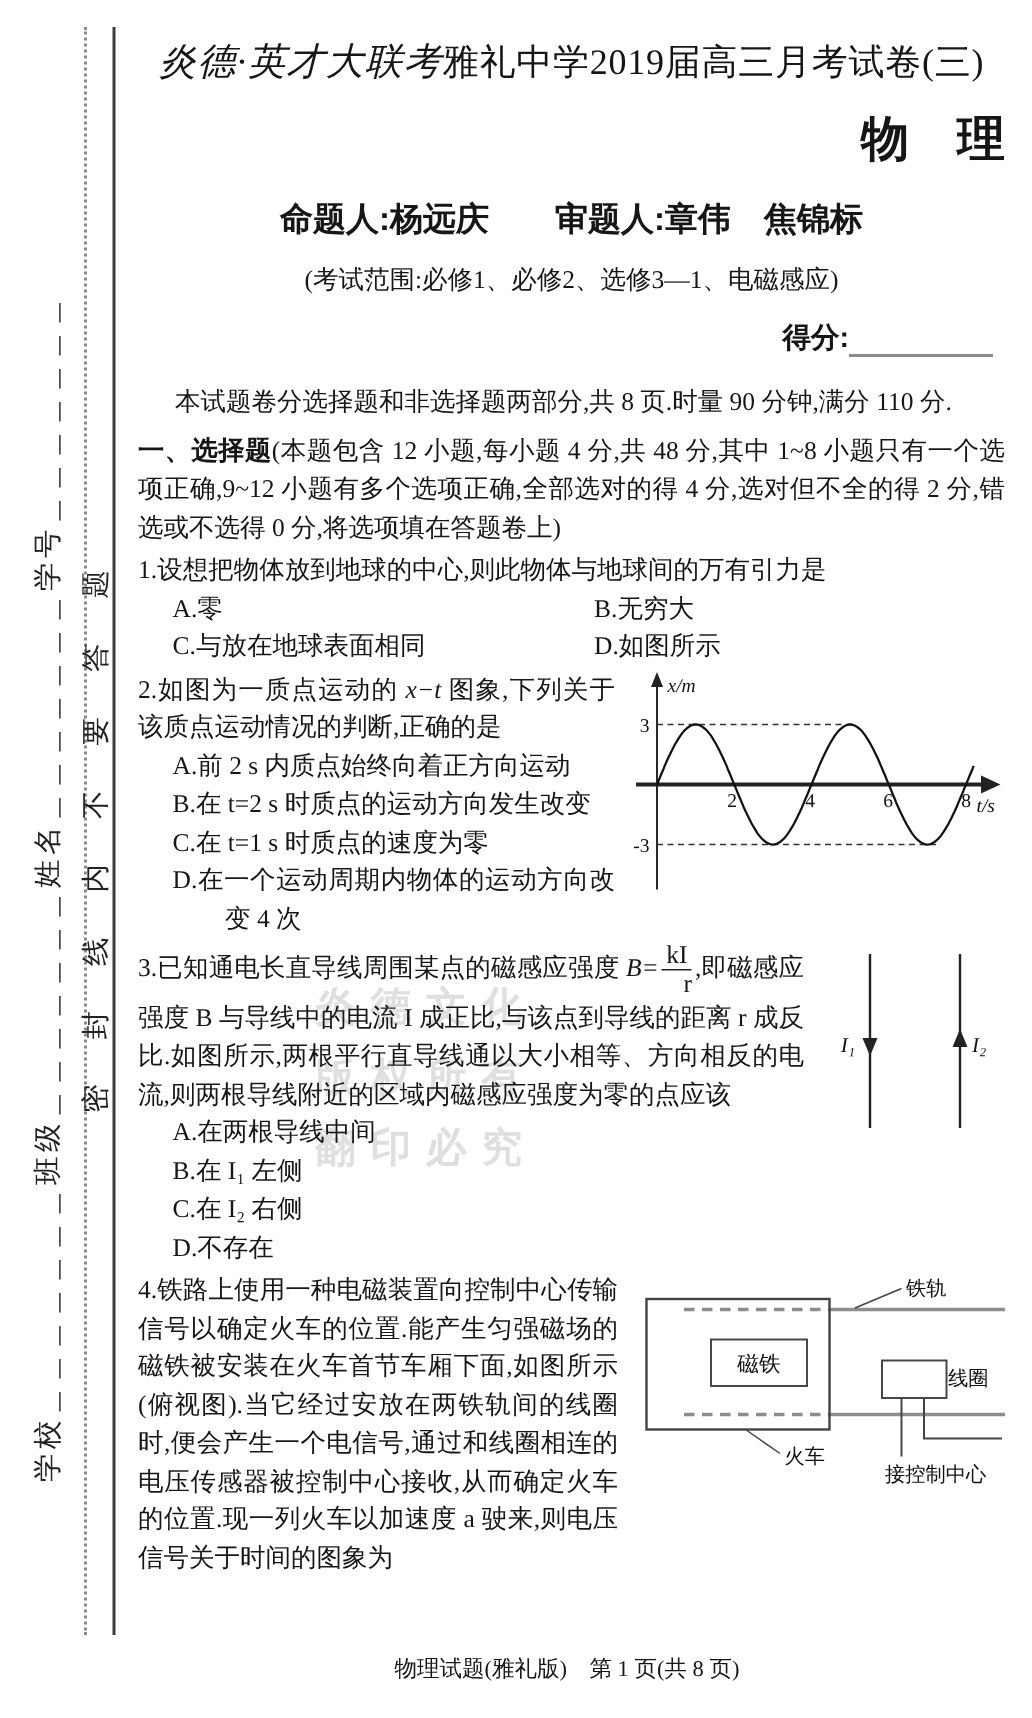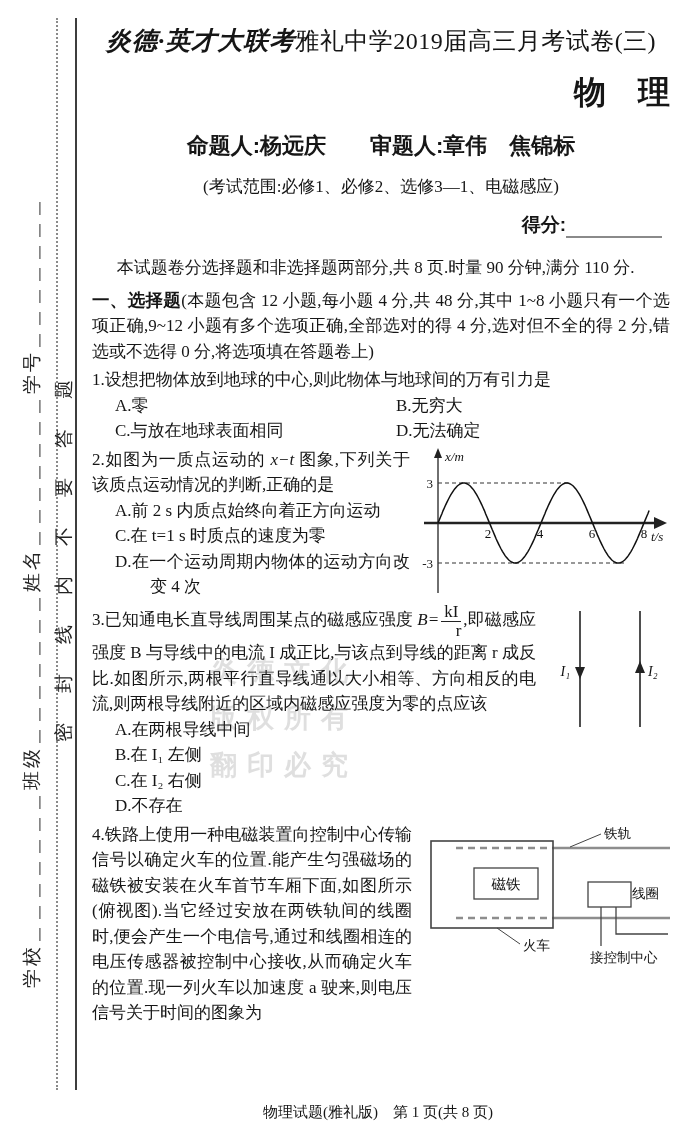--- a/index.html
+++ b/index.html
@@ -22,21 +22,21 @@
   }
   
   .watermark{
     position:absolute;left:210px;top:648px;z-index:0;pointer-events:none;
     font-size:27px;font-weight:bold;line-height:47px;letter-spacing:10px;
     color:rgba(110,110,110,0.22);
   }
   
   .main{position:absolute;left:82px;top:16px;width:592px;padding:0 4px 0 10px;box-sizing:border-box;z-index:1;}
   .hdr1{margin-top:8px;text-align:center;white-space:nowrap;}
-  .hdr1 .brand{font-size:25px;font-weight:700;font-style:italic;letter-spacing:1px;}
+  .hdr1 .brand{font-size:25px;font-weight:400;font-style:italic;letter-spacing:1px;}
   .hdr1 .etitle{font-size:24px;letter-spacing:0.5px;}
   .subject{margin-top:14px;text-align:right;font-size:32px;font-weight:bold;}
   .authors{margin-top:16px;text-align:center;font-size:22px;font-weight:bold;font-family:"Liberation Sans","DejaVu Sans",sans-serif;}
   .scope{margin-top:14px;text-align:center;font-size:17px;}
   .score-row{margin-top:14px;text-align:right;padding-right:8px;font-size:19px;font-weight:bold;font-family:"Liberation Sans","DejaVu Sans",sans-serif;}
   .score-line{display:inline-block;width:96px;height:18px;border-bottom:2px solid #8a8a8a;vertical-align:bottom;}
   .body-txt{font-size:17px;line-height:25.5px;text-align:justify;}
   .intro{margin-top:17px;text-indent:1.45em;}
   .section-one{margin-top:7px;}
   .section-one .lead{font-weight:bold;font-family:"Liberation Sans","DejaVu Sans",sans-serif;font-size:17.5px;}
@@ -93,21 +93,21 @@
     <div class="body-txt section-one">
       <span class="lead">一、选择题</span><span>(本题包含 12 小题,每小题 4 分,共 48 分,其中 1~8 小题只有一个选项正确,9~12 小题有多个选项正确,全部选对的得 4 分,选对但不全的得 2 分,错选或不选得 0 分,将选项填在答题卷上)</span>
     </div>
 
     <div class="body-txt question">
       <div>1.设想把物体放到地球的中心,则此物体与地球间的万有引力是</div>
       <div class="opt-grid">
         <div>A.零</div>
         <div>B.无穷大</div>
         <div>C.与放在地球表面相同</div>
-        <div>D.无法确定</div>
+        <div>D.如图所示</div>
       </div>
     </div>
 
     <div class="body-txt question">
       <div class="fig fig-q2">
         <svg viewBox="0 0 252 148">
           <line x1="20" y1="146" x2="20" y2="6" stroke="#222" stroke-width="1.3"></line>
           <polygon points="16,11 20,1 24,11" fill="#222"></polygon>
           <line x1="6" y1="76" x2="242" y2="76" stroke="#222" stroke-width="2.6"></line>
           <polygon points="236,70 249,76 236,82" fill="#222"></polygon>
@@ -119,20 +119,21 @@
           <text x="15" y="41" font-size="13" text-anchor="end">3</text>
           <text x="15" y="121" font-size="13" text-anchor="end">-3</text>
           <text x="70" y="91" font-size="13" text-anchor="middle">2</text>
           <text x="122" y="91" font-size="13" text-anchor="middle">4</text>
           <text x="174" y="91" font-size="13" text-anchor="middle">6</text>
           <text x="226" y="91" font-size="13" text-anchor="middle">8</text>
         </svg>
       </div>
       <div><span>2.如图为一质点运动的 </span><span class="ivar">x−t</span><span> 图象,下列关于该质点运动情况的判断,正确的是</span></div>
       <div class="opt">A.前 2 s 内质点始终向着正方向运动</div>
+      <div class="opt">B.在 t=2 s 时质点的运动方向发生改变</div>
       <div class="opt">C.在 t=1 s 时质点的速度为零</div>
       <div class="opt">D.在一个运动周期内物体的运动方向改变 4 次</div>
     </div>
 
     <div class="body-txt question">
       <div class="fig fig-q3">
         <svg viewBox="0 0 118 125">
           <line x1="32" y1="4" x2="32" y2="120" stroke="#222" stroke-width="1.6"></line>
           <polygon points="27,60 37,60 32,72" fill="#222"></polygon>
           <line x1="92" y1="4" x2="92" y2="120" stroke="#222" stroke-width="1.6"></line>

